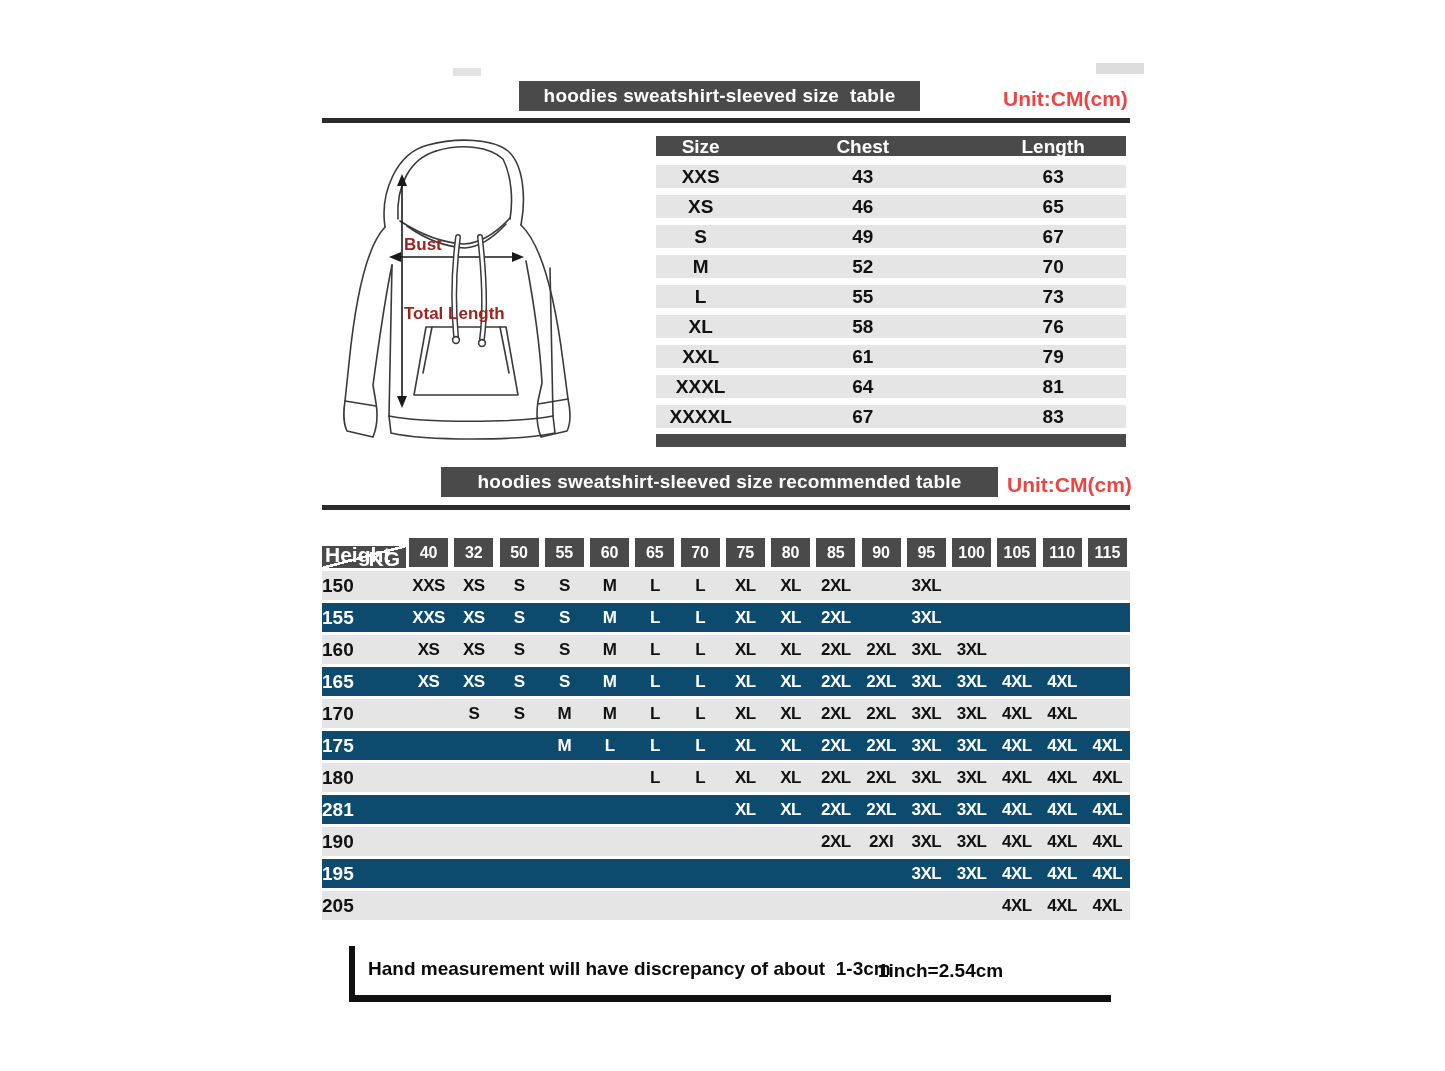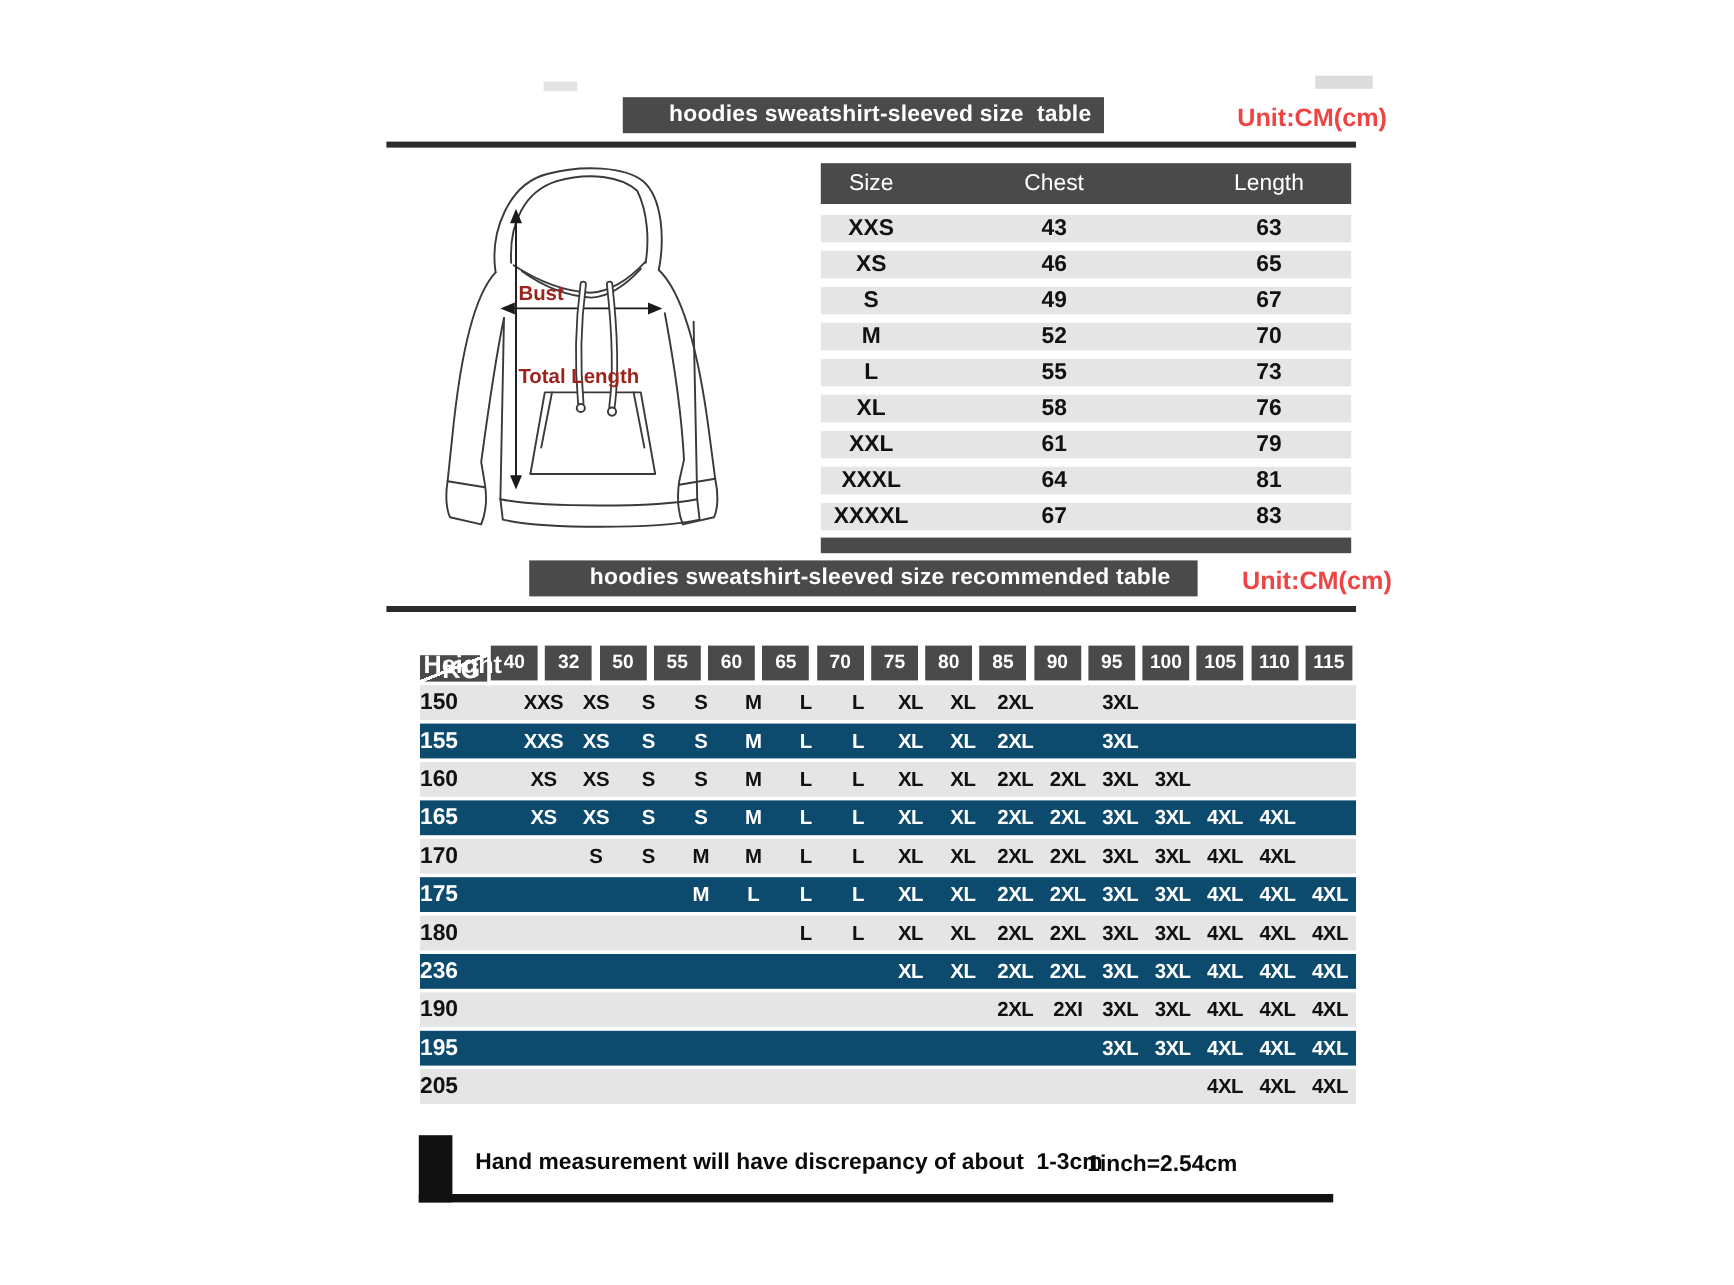--- a/index.html
+++ b/index.html
@@ -3,21 +3,21 @@
 <meta charset="utf-8">
 <style>
   * { box-sizing: border-box; margin: 0; padding: 0; }
   html, body { width: 1445px; height: 1071px; }
   body {
     background: #ffffff;
     font-family: "Liberation Sans", sans-serif;
     position: relative;
     overflow: hidden;
   }
-  .abs { position: absolute; padding-left: 28px; }
+  .abs { position: absolute; }
 
   
   .title-box {
     background: #4a4a4a;
     color: #ffffff;
     font-weight: bold;
     font-size: 19px;
     display: flex;
     align-items: center;
     justify-content: center;
@@ -33,23 +33,23 @@
   .thick-line { background: #2b2b2b; }
   .artifact { background: #dcdcdc; }
 
   
   .size-table { left: 656px; top: 136px; width: 470px; }
   .st-header {
     display: grid;
     grid-template-columns: 19% 50% 31%;
     background: #4a4a4a;
     color: #ffffff;
-    height: 34px;
+    height: 20px;
     font-size: 19px;
-    font-weight: normal;
+    font-weight: bold;
     align-items: center;
     text-align: center;
   }
   .st-row {
     display: grid;
     grid-template-columns: 19% 50% 31%;
     background: #e5e5e5;
     color: #111111;
     height: 23px;
     margin-top: 7px;
@@ -398,21 +398,21 @@
         <span class="mx-cell">XL</span>
         <span class="mx-cell">2XL</span>
         <span class="mx-cell">2XL</span>
         <span class="mx-cell">3XL</span>
         <span class="mx-cell">3XL</span>
         <span class="mx-cell">4XL</span>
         <span class="mx-cell">4XL</span>
         <span class="mx-cell">4XL</span>
       </div>
       <div class="mx-row dark">
-        <span class="mx-label">236</span>
+        <span class="mx-label">281</span>
         <span class="mx-cell"></span>
         <span class="mx-cell"></span>
         <span class="mx-cell"></span>
         <span class="mx-cell"></span>
         <span class="mx-cell"></span>
         <span class="mx-cell"></span>
         <span class="mx-cell"></span>
         <span class="mx-cell">XL</span>
         <span class="mx-cell">XL</span>
         <span class="mx-cell">2XL</span>

